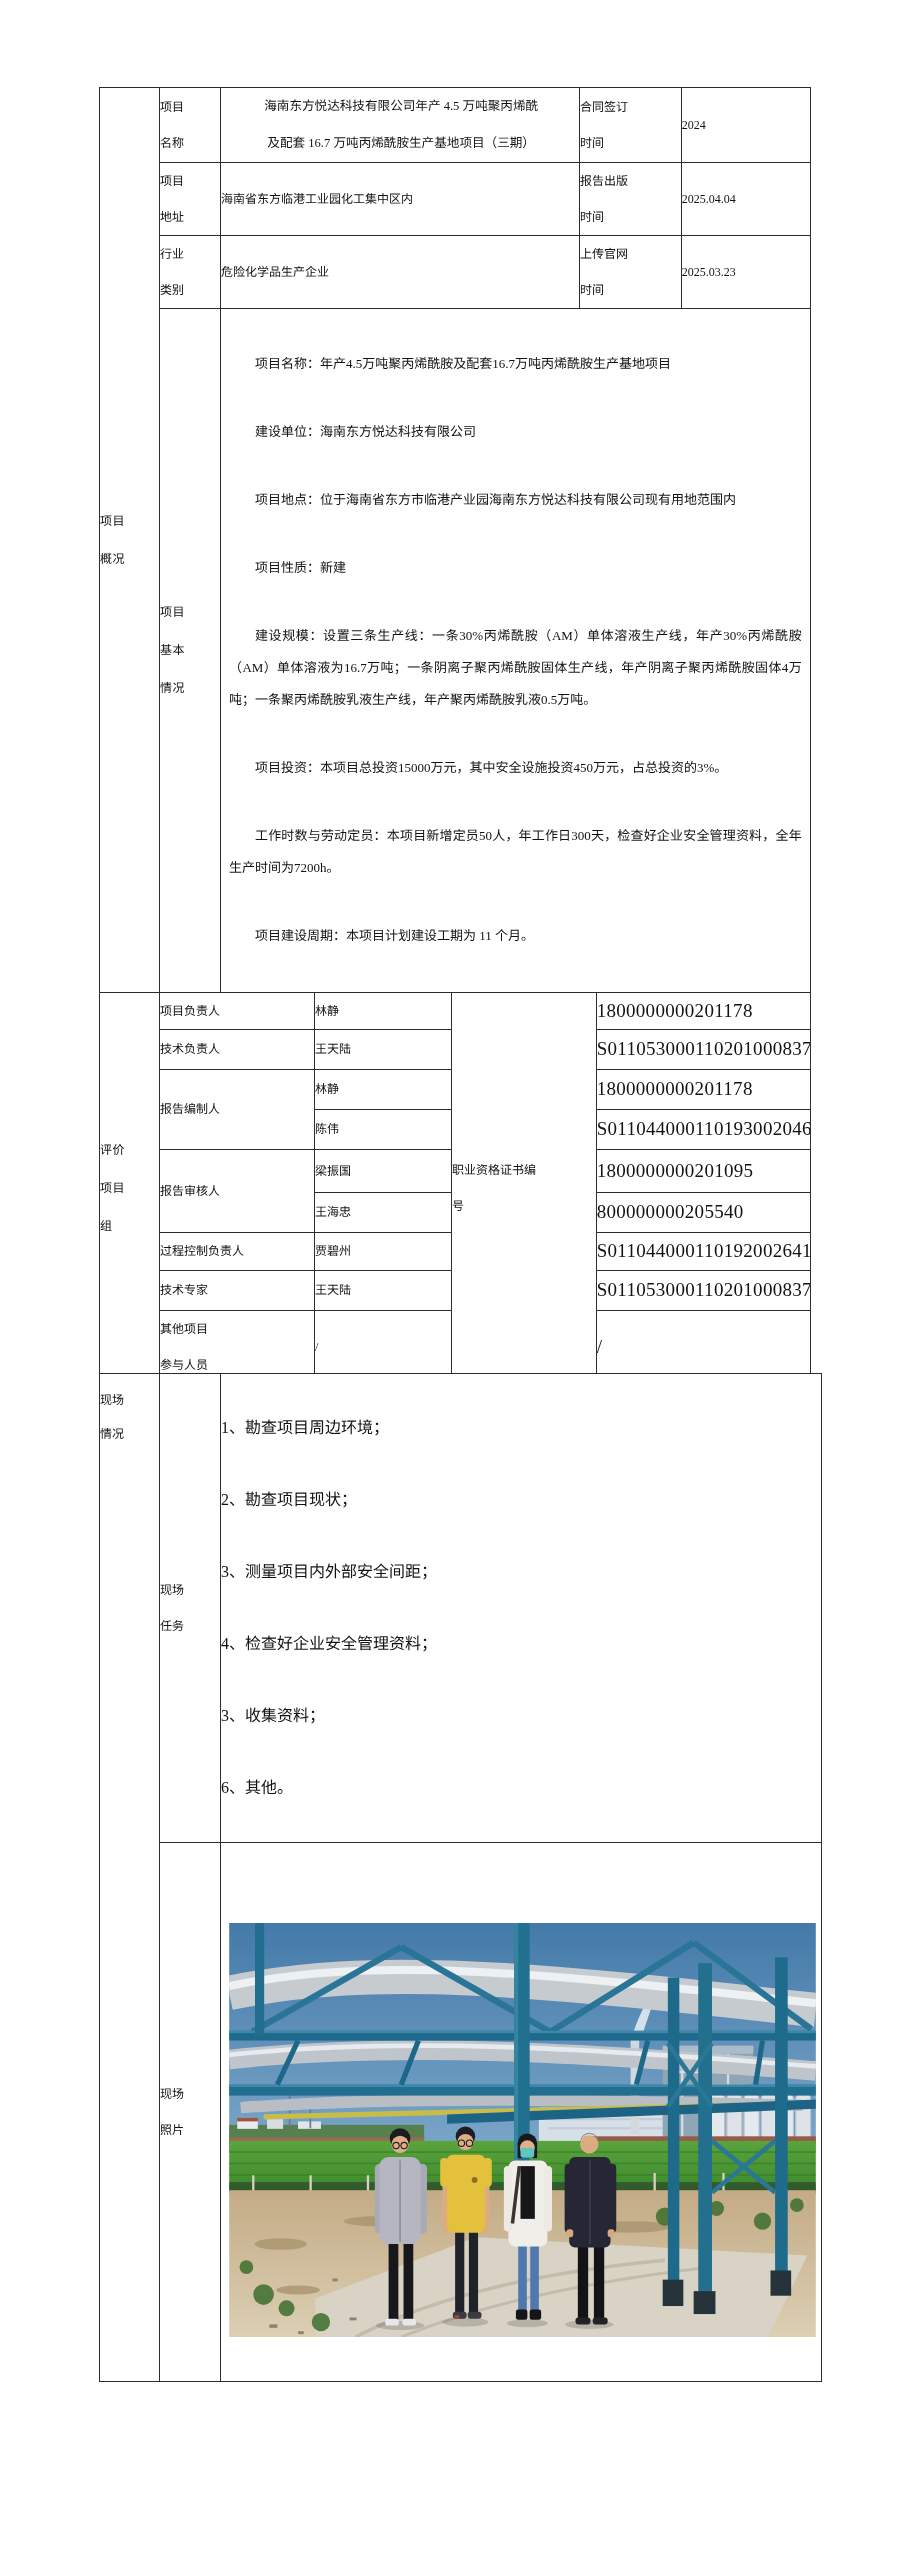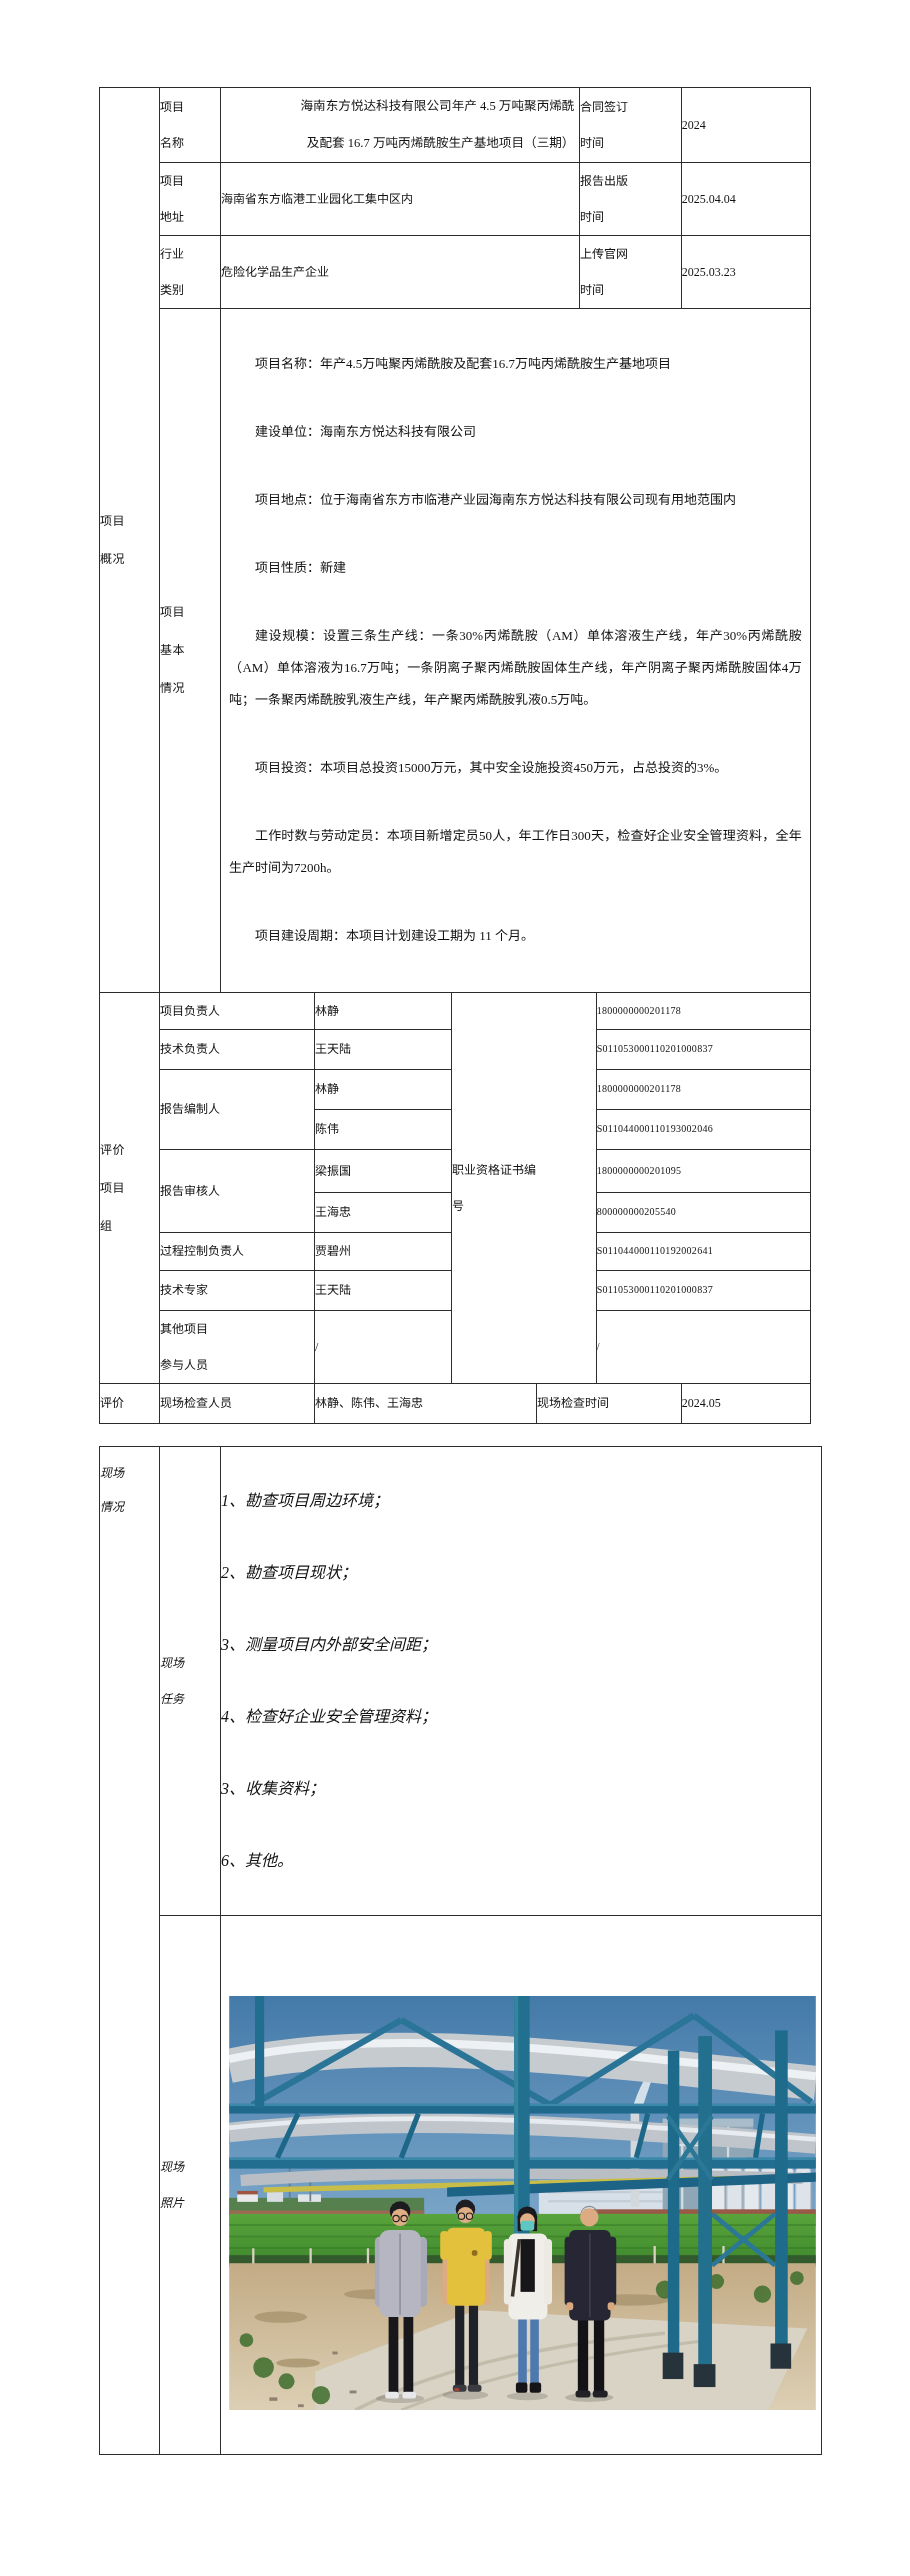--- a/index.html
+++ b/index.html
@@ -4,24 +4,24 @@
 <style>
   html,body{margin:0;padding:0;background:#ffffff;}
   #page{position:relative;width:910px;height:2576px;background:#ffffff;overflow:hidden;
         font-family:"Liberation Serif","DejaVu Serif",serif;color:#121212;}
   .doc-table{border-collapse:collapse;table-layout:fixed;background:#fff;}
   .doc-table td{border-left:1.1px solid #2e2e2e;border-right:1.1px solid #2e2e2e;
       border-top:1.7px solid #2b2b2b;border-bottom:1.7px solid #2b2b2b;
       text-align:left;vertical-align:middle;white-space:pre-line;
       font-size:12px;line-height:36px;padding:0;overflow:hidden;}
   #table1{position:absolute;left:99px;top:87px;width:711px;}
-  #table2{position:absolute;left:99px;top:1446px;width:722px;font-style:italic;}
+  #table2{position:absolute;left:99px;top:1373px;width:722px;}
   td.side-label{line-height:38px;letter-spacing:0.6px;}
-  td.cert{font-size:10px;letter-spacing:0.3px;}
-  td.proj-name{text-align:right;padding:0 4.6px 0 6.9px;font-size:12.6px;line-height:37px;margin-left:7px;}
+  td.cert{font-size:19px;letter-spacing:0.3px;}
+  td.proj-name{text-align:center;padding:0 4.6px 0 6.9px;font-size:12.6px;line-height:37px;margin-left:7px;}
   td.basic-cell{text-align:left;padding:3.4px 8px;}
   .bp{margin:0;text-indent:2em;font-size:13px;line-height:32px;text-align:justify;}
   td.top-align{vertical-align:top;padding-top:9.2px;line-height:34px;}
   .task-line{font-size:16px;line-height:36px;}
   td.photo-cell{vertical-align:middle;padding:7.5px 6.9px 8.6px 7.5px;}
   #site-photo{display:block;}
 </style>
 </head>
 <body>
 

